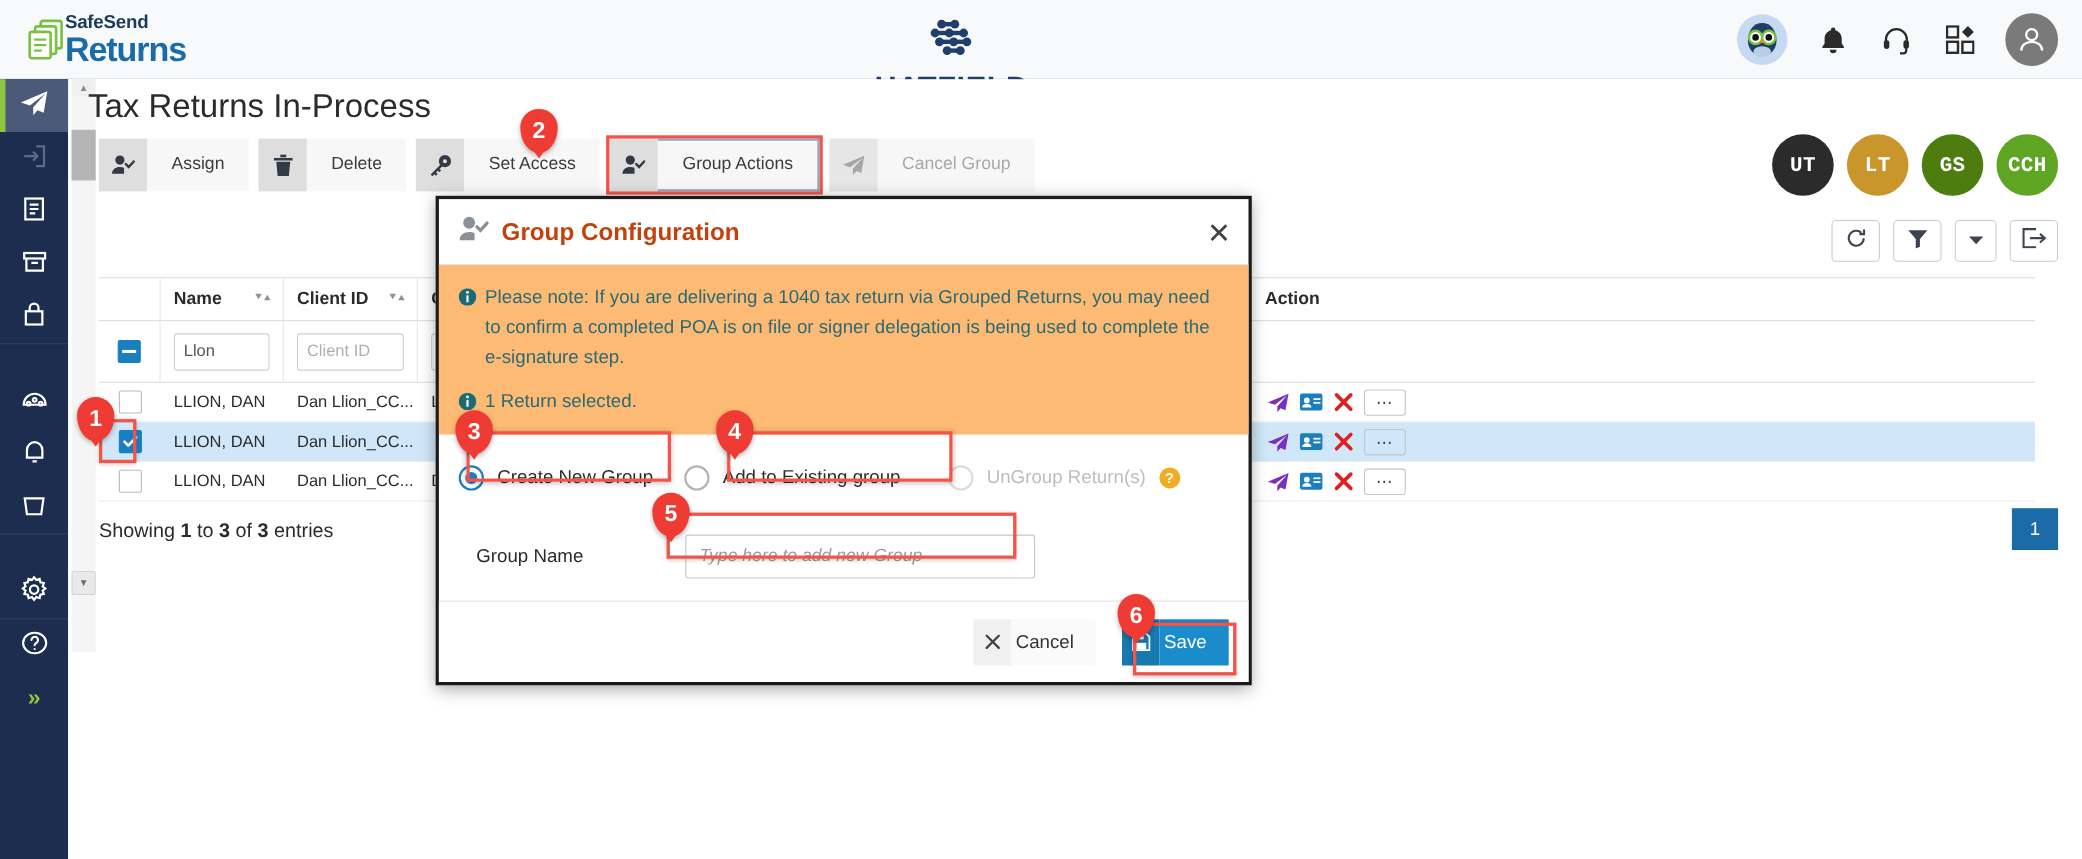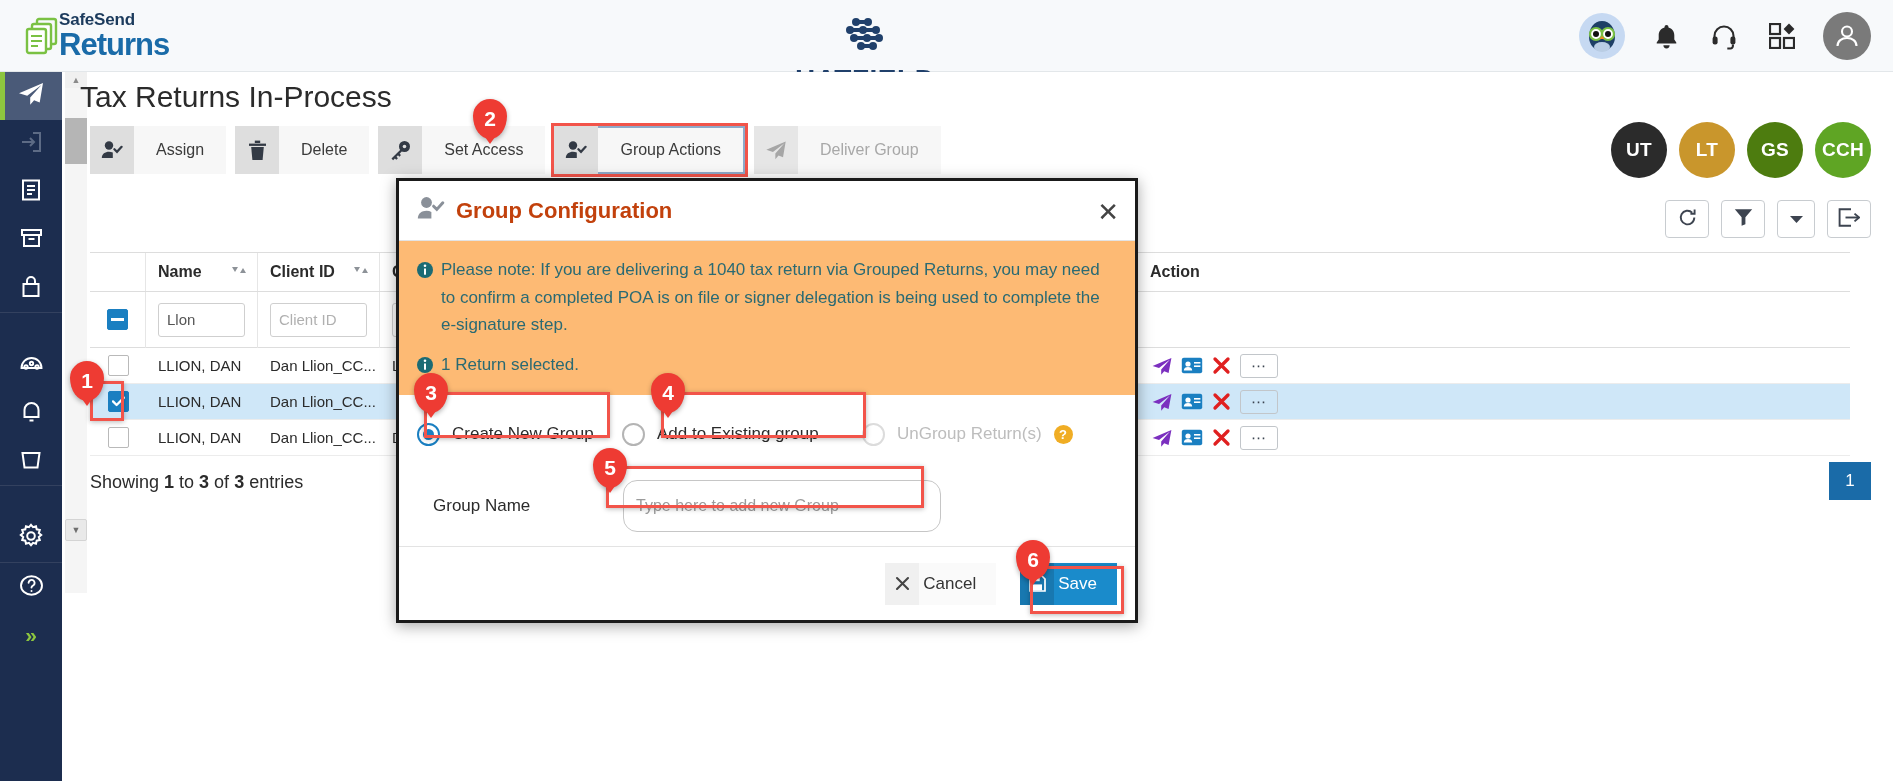--- a/index.html
+++ b/index.html
@@ -88,21 +88,21 @@
   .tb-lbl {
     background: #f7f7f7; padding: 0 22px; display: flex; align-items: center;
     font-size: 16px; color: #3b3b3b; height: 48px; white-space: nowrap;
   }
   .tb-btn.disabled .tb-ico { background: #e6e6e6; color: #a6a6a6; }
   .tb-btn.disabled .tb-lbl { color: #a8a8a8; }
   .tb-btn.highlight { outline: 3px solid #f2544a; position: relative; }
   .tb-btn.highlight .tb-lbl { border-top: 2px solid #8ea9c9; border-right: 2px solid #8ea9c9; border-bottom: 2px solid #8ea9c9; }
 
   
-  .avgroup { position: absolute; right: 22px; top: 50px; display: flex; gap: 12px; }
+  .avgroup { position: absolute; right: 22px; top: 50px; display: flex; gap: 12px; font-family: Liberation Mono, monospace; }
   .av {
     width: 56px; height: 56px; border-radius: 50%; color: #fff;
     display: flex; align-items: center; justify-content: center;
     font-size: 19px; font-weight: bold; letter-spacing: .3px;
   }
 
   
   .actionrow { position: absolute; right: 22px; top: 128px; display: flex; gap: 12px; align-items: center; }
   .arbtn {
     height: 38px; min-width: 44px; border: 1px solid #c8ccd0; background: #fff; border-radius: 4px;
@@ -185,22 +185,22 @@
   .opt-lbl { font-size: 17px; color: #2b2b2b; white-space: nowrap; }
   .opt-lbl.dis { color: #bdbdbd; }
   .qmark {
     width: 19px; height: 19px; border-radius: 50%; background: #f0ad24; color: #fff;
     font-size: 13px; font-weight: bold; display: flex; align-items: center; justify-content: center;
   }
 
   .namerow { display: flex; align-items: center; padding-left: 34px; height: 66px; }
   .namelbl { font-size: 17px; color: #2b2b2b; width: 190px; }
   .nameinput {
-    width: 318px; height: 52px; border: 1px solid #c6c6c6; border-radius: 14px; padding: 0 12px;
-    font-size: 16px; color: #555; font-family: "Liberation Sans", sans-serif;
+    width: 318px; height: 40px; border: 1px solid #c6c6c6; border-radius: 3px; padding: 0 12px;
+    font-size: 16px; color: #555; font-family: "Liberation Sans", sans-serif; font-style: italic;
   }
   .nameinput::placeholder { color: #9b9b9b; }
 
   .modal-foot {
     position: absolute; left: 0; bottom: 0; width: 100%; height: 74px;
     border-top: 1px solid #e3e3e3; background: #fff;
     display: flex; align-items: center; justify-content: flex-end; padding-right: 18px; gap: 0;
   }
   .fbtn { display: flex; align-items: stretch; height: 42px; cursor: pointer; }
   .fbtn .fi {
@@ -467,21 +467,21 @@
         </div>
         <div class="tb-lbl">Group Actions</div>
       </div>
 
       <div class="tb-btn disabled">
         <div class="tb-ico">
           <svg width="22" height="21" viewBox="0 0 26 26" fill="currentColor">
               <path d="M25 2L1 12.2l8.2 2.6L23.4 4.1 12.2 16.6v7.2l3.9-4.6 5.6 2.3z"></path>
             </svg>
         </div>
-        <div class="tb-lbl">Deliver Group</div>
+        <div class="tb-lbl">Cancel Group</div>
       </div>
     </div>
 
     <div class="avgroup">
       <div class="av" style="background:#2b2b2b">UT</div>
       <div class="av" style="background:#c9962c">LT</div>
       <div class="av" style="background:#4d7c0f">GS</div>
       <div class="av" style="background:#5fa524">CCH</div>
     </div>
 

